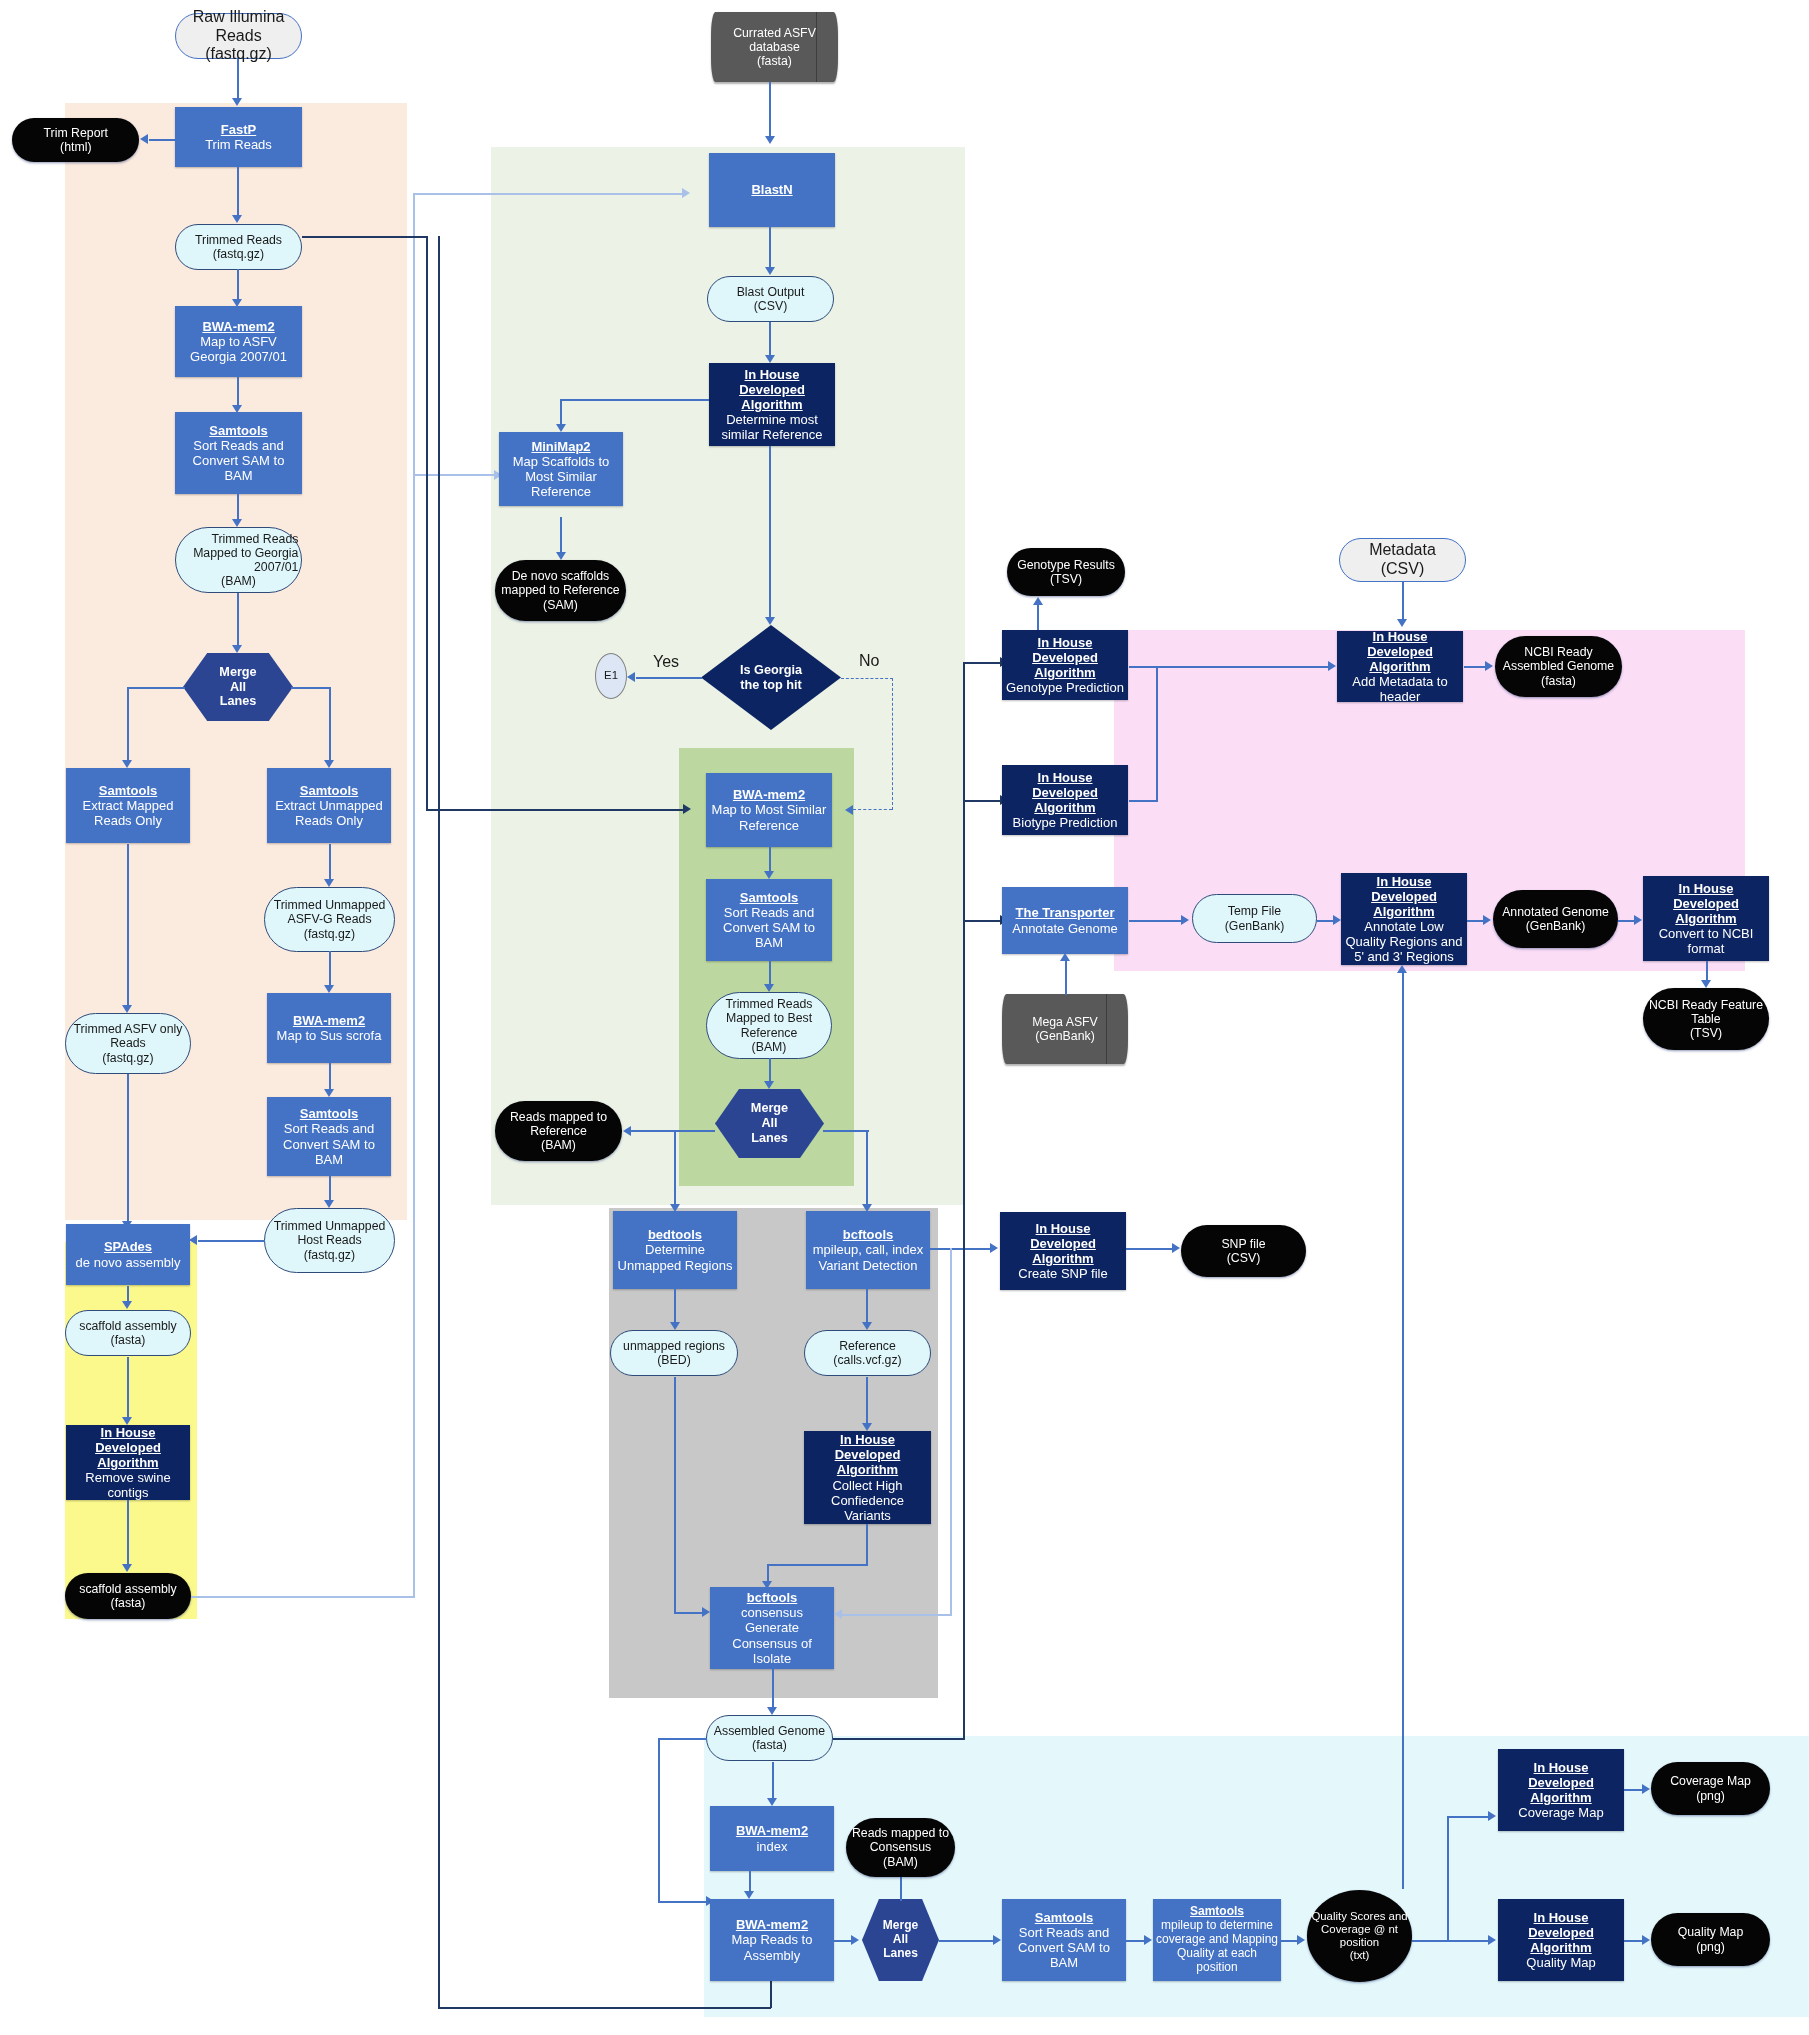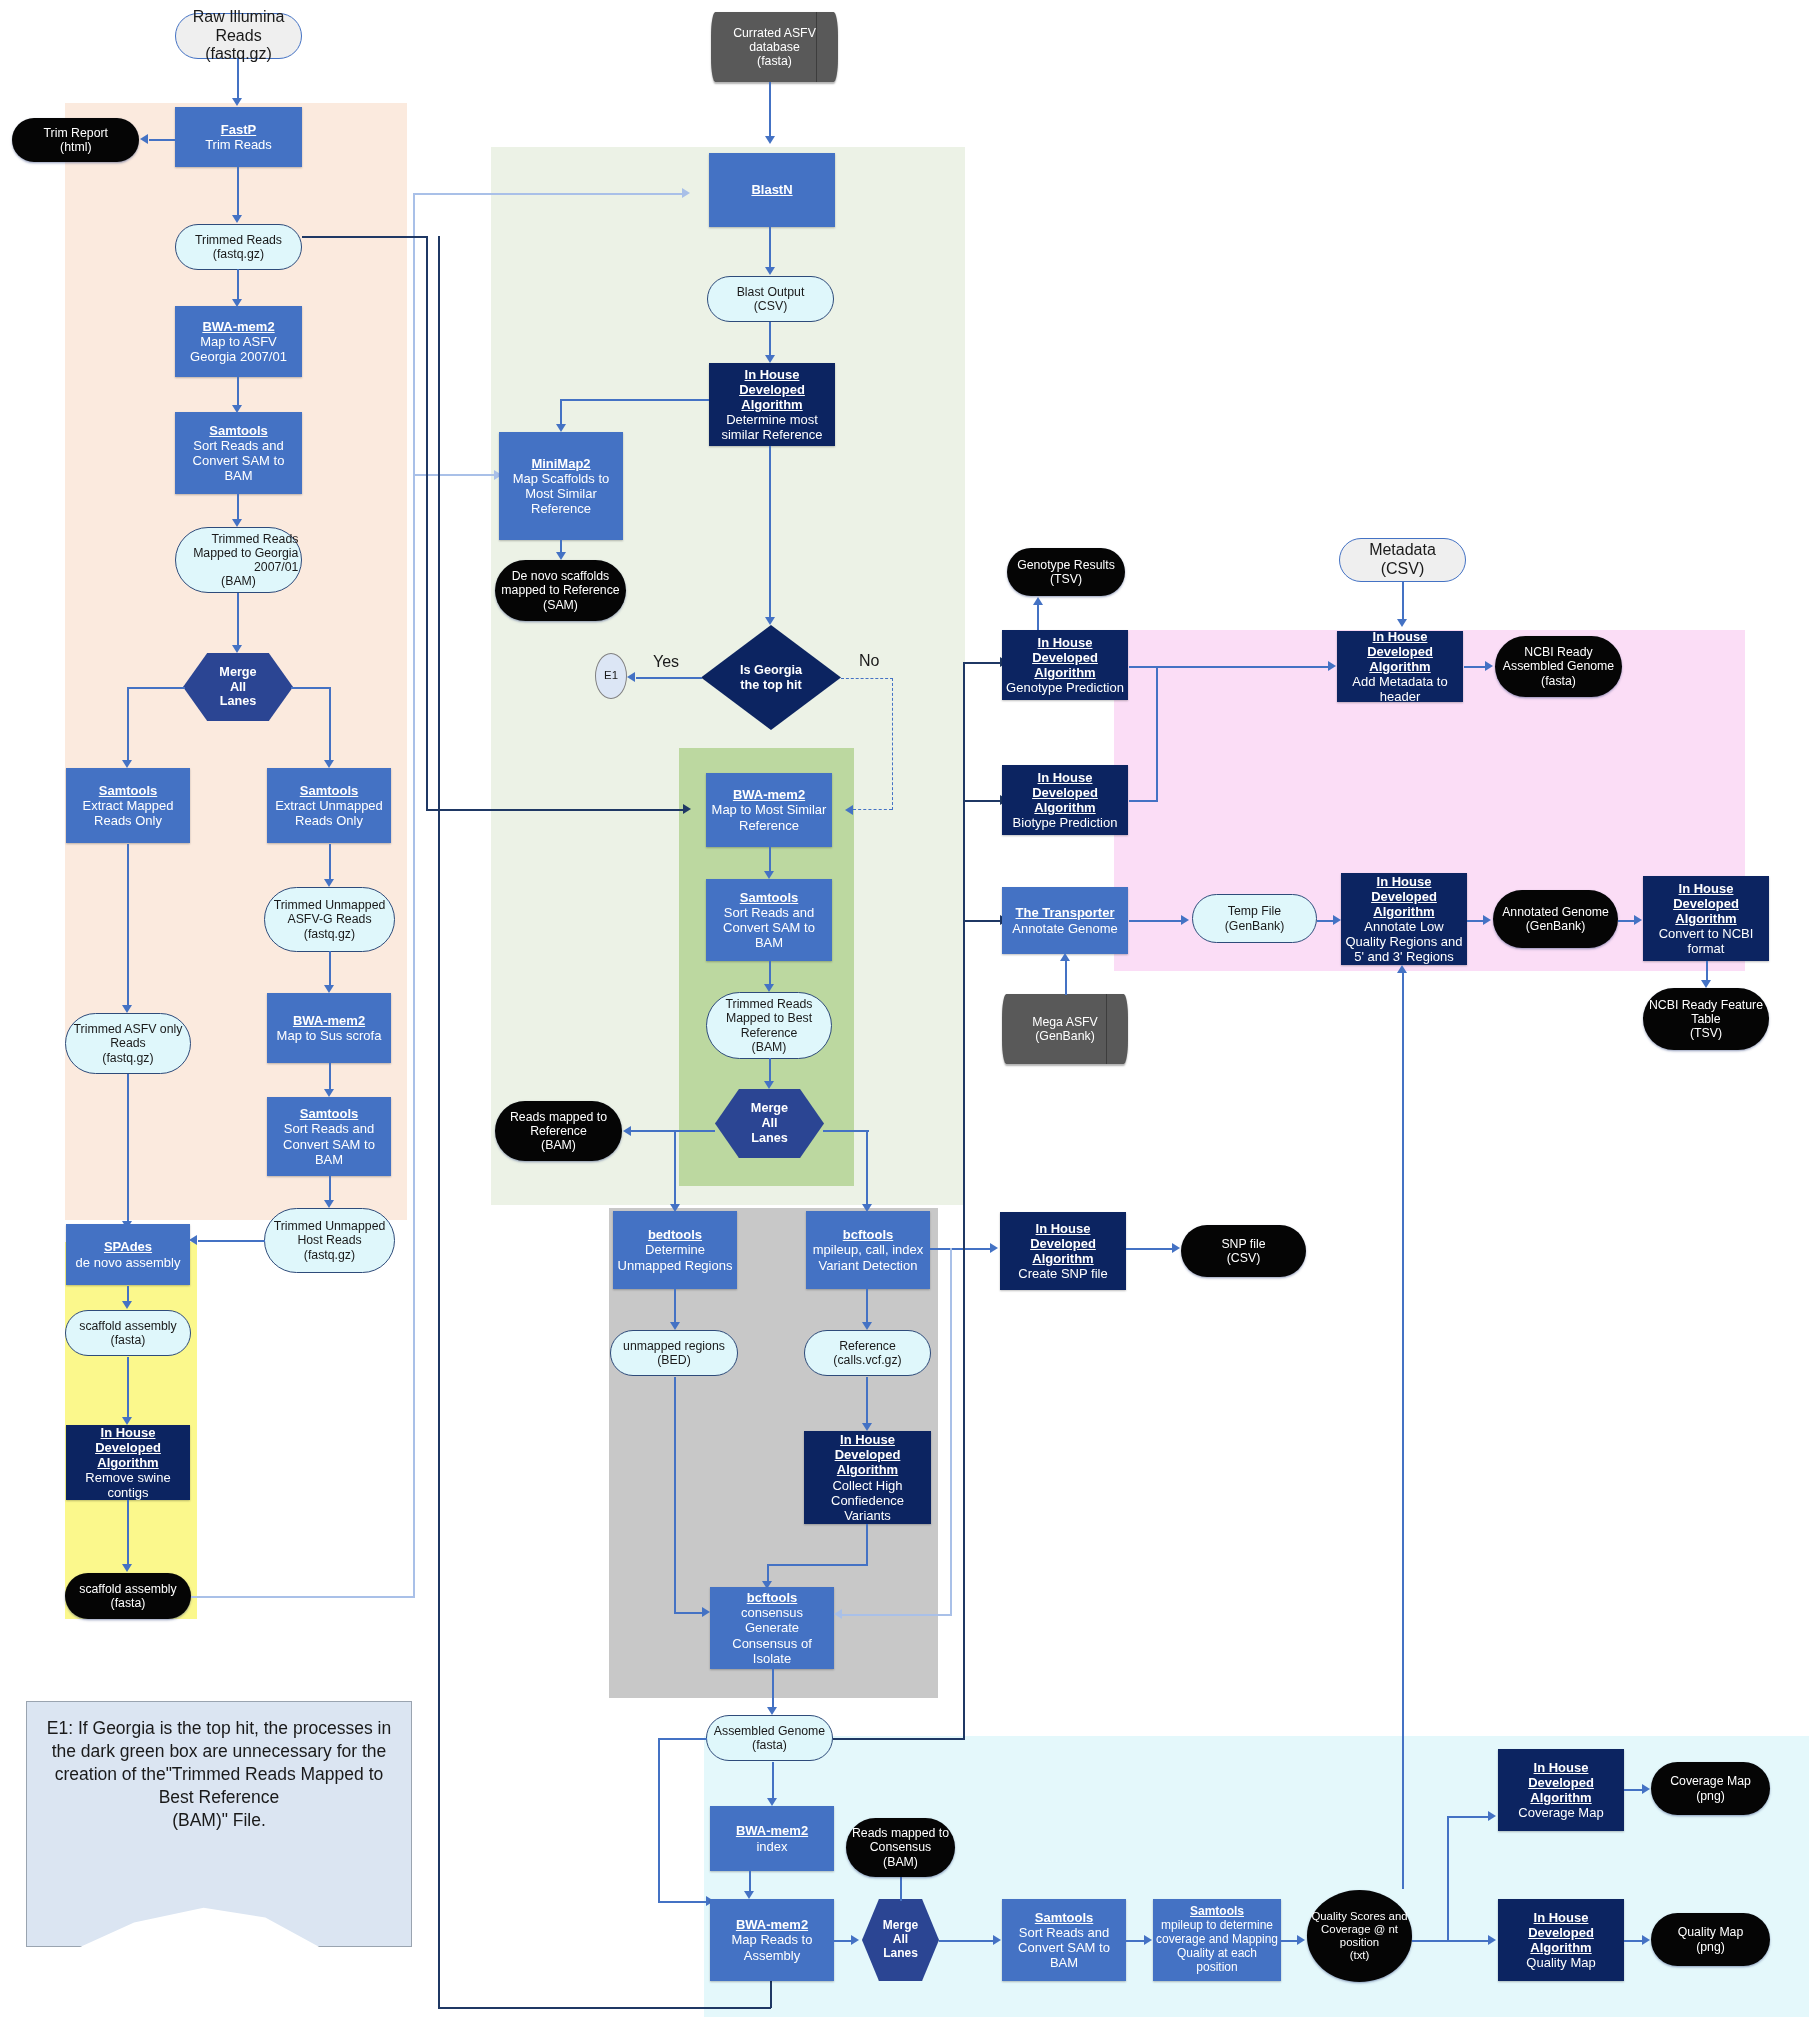--- a/index.html
+++ b/index.html
@@ -261,21 +261,21 @@
 
   <div class="node navy" style="left:709px;top:363px;width:126px;height:83px;">
     <span class="ttl">In House Developed Algorithm</span>
     <span class="sub">Determine most similar Reference</span>
   </div>
 
   <div class="ln h" style="left:560px;top:399px;width:149px;"></div>
   <div class="ln v" style="left:560px;top:399px;height:29px;"></div>
   <div class="ar d" style="left:556px;top:424px;"></div>
 
-  <div class="node proc" style="left:499px;top:432px;width:124px;height:108px;">
+  <div class="node proc" style="left:499px;top:432px;width:124px;height:74px;">
     <span class="ttl">MiniMap2</span>
     <span class="sub">Map Scaffolds to Most Similar Reference</span>
   </div>
   <div class="ln v" style="left:560px;top:517px;height:39px;"></div>
   <div class="ar d" style="left:556px;top:552px;"></div>
   <div class="node term" style="left:495px;top:560px;width:131px;height:61px;">
     <span class="ttl" style="text-decoration:none;font-weight:normal">De novo scaffolds mapped to Reference</span>
     <span class="sub">(SAM)</span>
   </div>
 
@@ -576,20 +576,15 @@
     <span class="ttl">In House Developed Algorithm</span>
     <span class="sub">Quality Map</span>
   </div>
   <div class="ln h" style="left:1624px;top:1940px;width:21px;"></div>
   <div class="ar r" style="left:1642px;top:1935px;"></div>
   <div class="node term" style="left:1651px;top:1913px;width:119px;height:53px;">
     <span class="ttl" style="text-decoration:none;font-weight:normal">Quality Map</span>
     <span class="sub">(png)</span>
   </div>
 
-  <div class="node note" style="left:26px;top:1701px;width:386px;height:246px;
-              clip-path:polygon(0 0,100% 0,100% 100%,76% 100%,62% 88%,46% 84%,28% 90%,14% 100%,0 100%);">
-    <span style="white-space:pre-wrap;display:block;width:100%;">E1: If Georgia is the top hit, the processes in the dark green box are unnecessary for the creation of the"Trimmed Reads Mapped to Best Reference
-(BAM)" File.</span>
-  </div>
 
 </div>
 
 
 </body></html>

